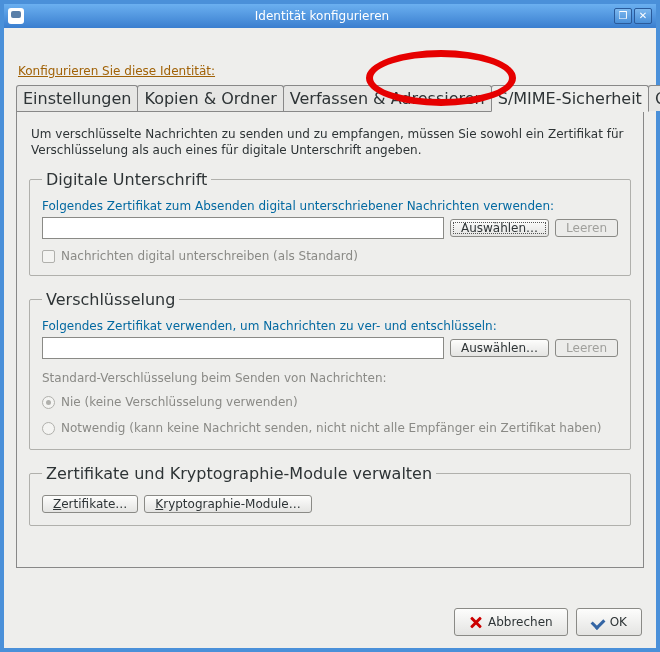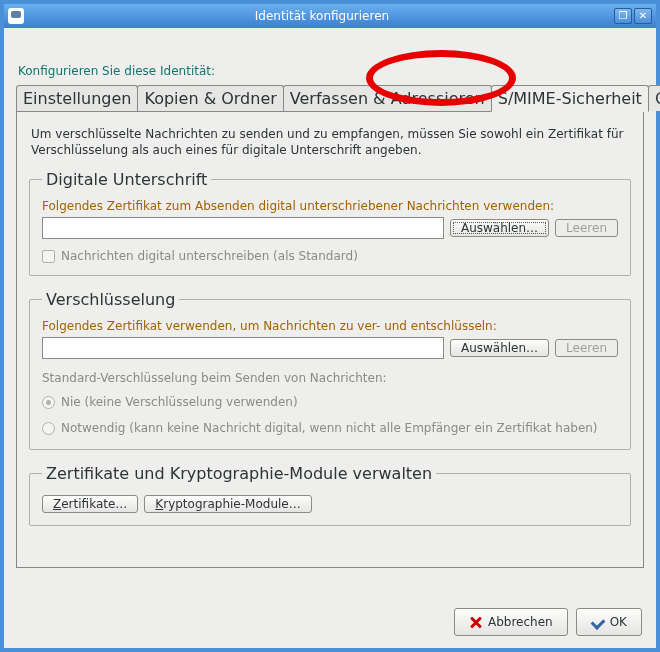--- a/index.html
+++ b/index.html
@@ -67,21 +67,22 @@
     line-height: 1;
   }
   .content {
     flex: 1;
     padding: 10px 12px;
     display: flex;
     flex-direction: column;
   }
   .instructions {
     margin: 6px 2px 10px 2px;
-    color: #0f766e;
+    color: #a16207;
+    text-decoration: underline;
   }
   .tabbar {
     display: flex;
     align-items: flex-end;
     border-bottom: 1px solid #888;
     height: 24px;
     position: relative;
     z-index: 1;
   }
   .tab {
@@ -127,21 +128,21 @@
     color: #2e3436;
     font-size: 16px;
   }
   .row {
     display: flex;
     align-items: center;
     gap: 6px;
     margin-top: 4px;
   }
   .label {
-    color: #a16207;
+    color: #0369a1;
     margin-bottom: 4px;
   }
   .label.disabled { color: #8a8a86; }
   input.textfield {
     flex: 1;
     height: 22px;
     border: 1px solid #8a8a86;
     background: #fff;
     padding: 2px 4px;
     font-family: inherit;
@@ -301,21 +302,21 @@
           <button class="btn"><span>Auswählen…</span></button>
           <button class="btn" disabled=""><span>Leeren</span></button>
         </div>
         <div class="label disabled" style="margin-top:12px;">Standard-Verschlüsselung beim Senden von Nachrichten:</div>
         <div class="radio-row">
           <div class="radio-circle selected"></div>
           <span class="radio-text">Nie (keine Verschlüsselung verwenden)</span>
         </div>
         <div class="radio-row">
           <div class="radio-circle"></div>
-          <span class="radio-text">Notwendig (kann keine Nachricht digital, wenn nicht alle Empfänger ein Zertifikat haben)</span>
+          <span class="radio-text">Notwendig (kann keine Nachricht senden, nicht nicht alle Empfänger ein Zertifikat haben)</span>
         </div>
       </fieldset>
 
       <fieldset class="group">
         <legend>Zertifikate und Kryptographie-Module verwalten</legend>
         <div class="row" style="margin-top:2px;">
           <button class="btn underline-first"><span>Zertifikate…</span></button>
           <button class="btn underline-first"><span>Kryptographie-Module…</span></button>
         </div>
       </fieldset>

